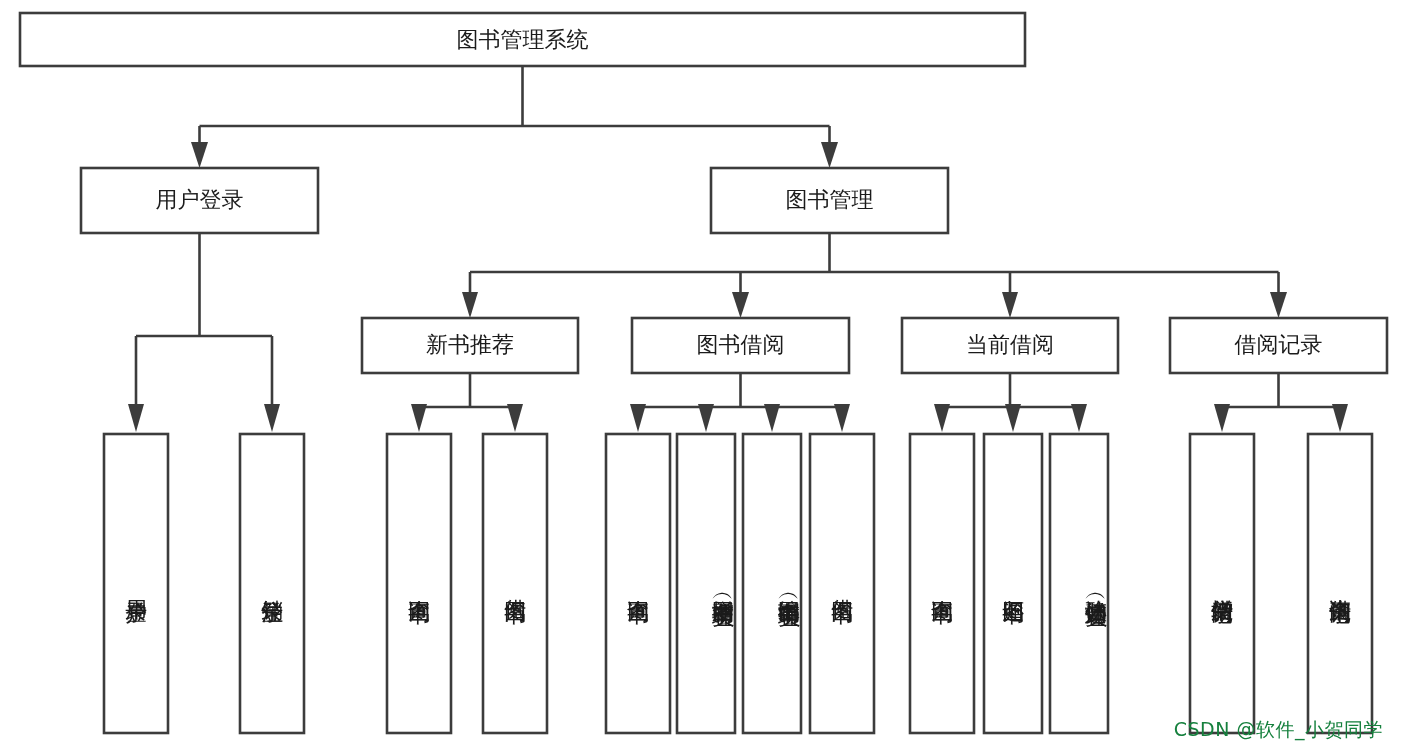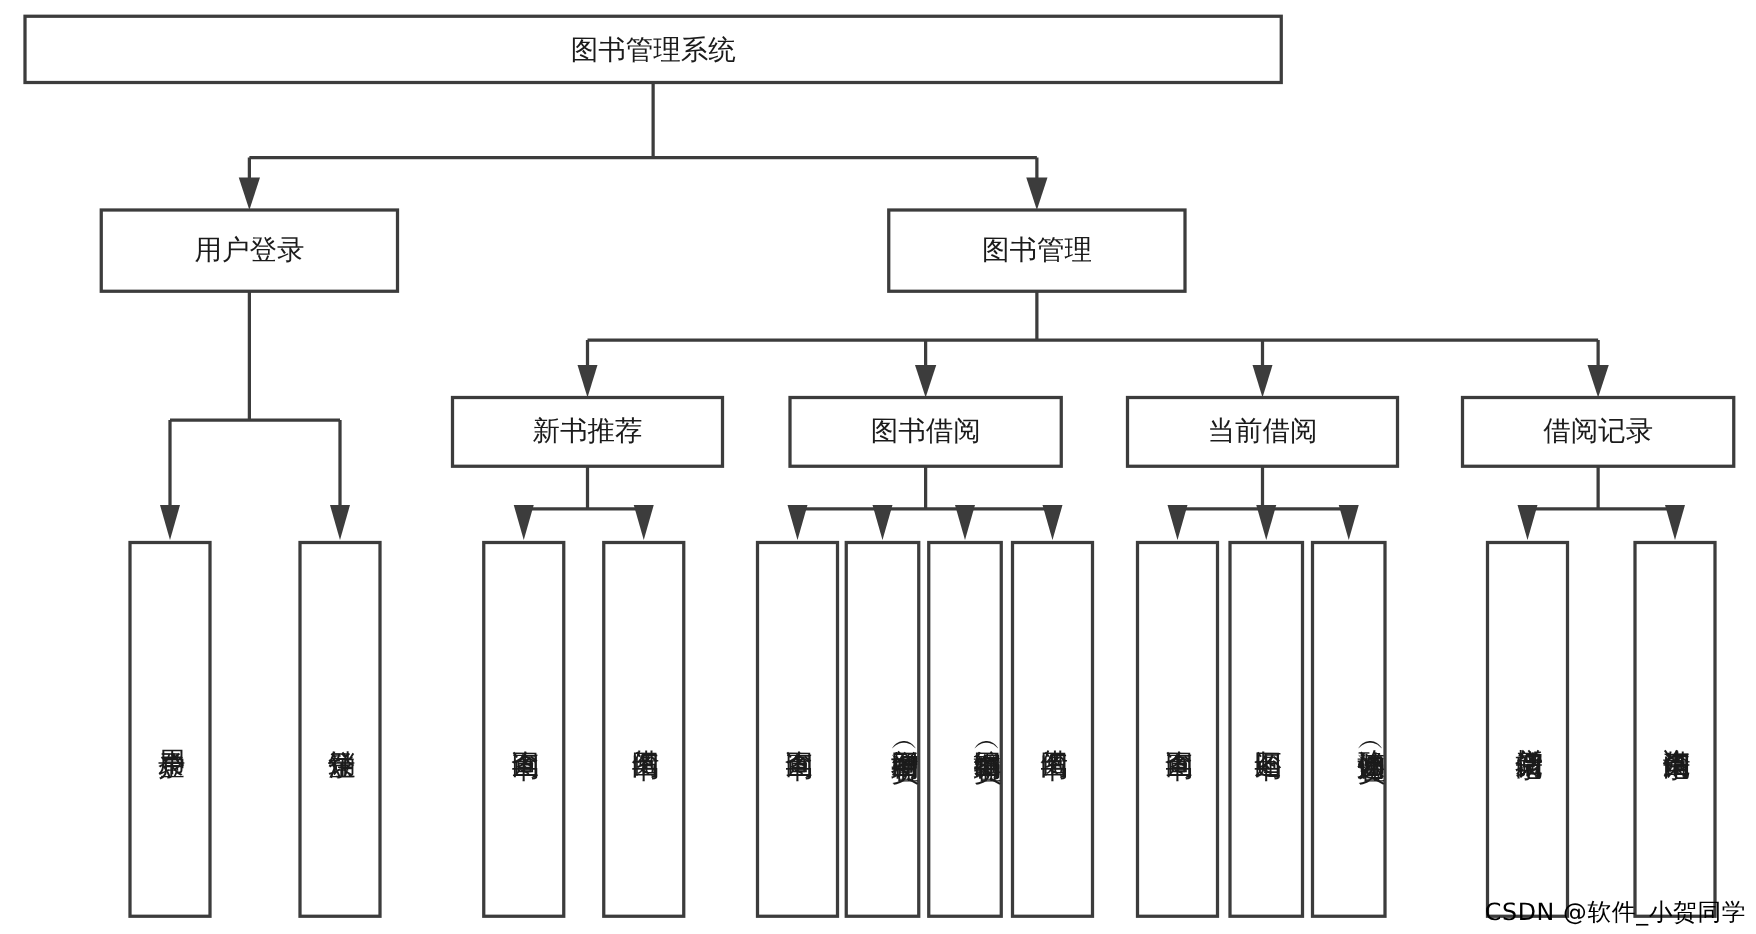--- a/index.html
+++ b/index.html
@@ -60,25 +60,25 @@
     letter-spacing: 1px;
     text-align: center;
     display: flex;
     align-items: center;
     justify-content: center;
     white-space: nowrap;
     user-select: none;
   }
   .watermark {
     position: absolute;
-    right: 8px;
+    right: 22px;
     bottom: 4px;
     font-family: "DejaVu Sans", "Liberation Sans", sans-serif;
     font-size: 19px;
-    color: #000000;
+    color: #15803d;
     letter-spacing: 0.5px;
     white-space: nowrap;
   }
 </style>
 </head>
 <body>
 
 <div id="diagram-root">
 
   <svg class="flow" viewBox="0 0 1405 747">

